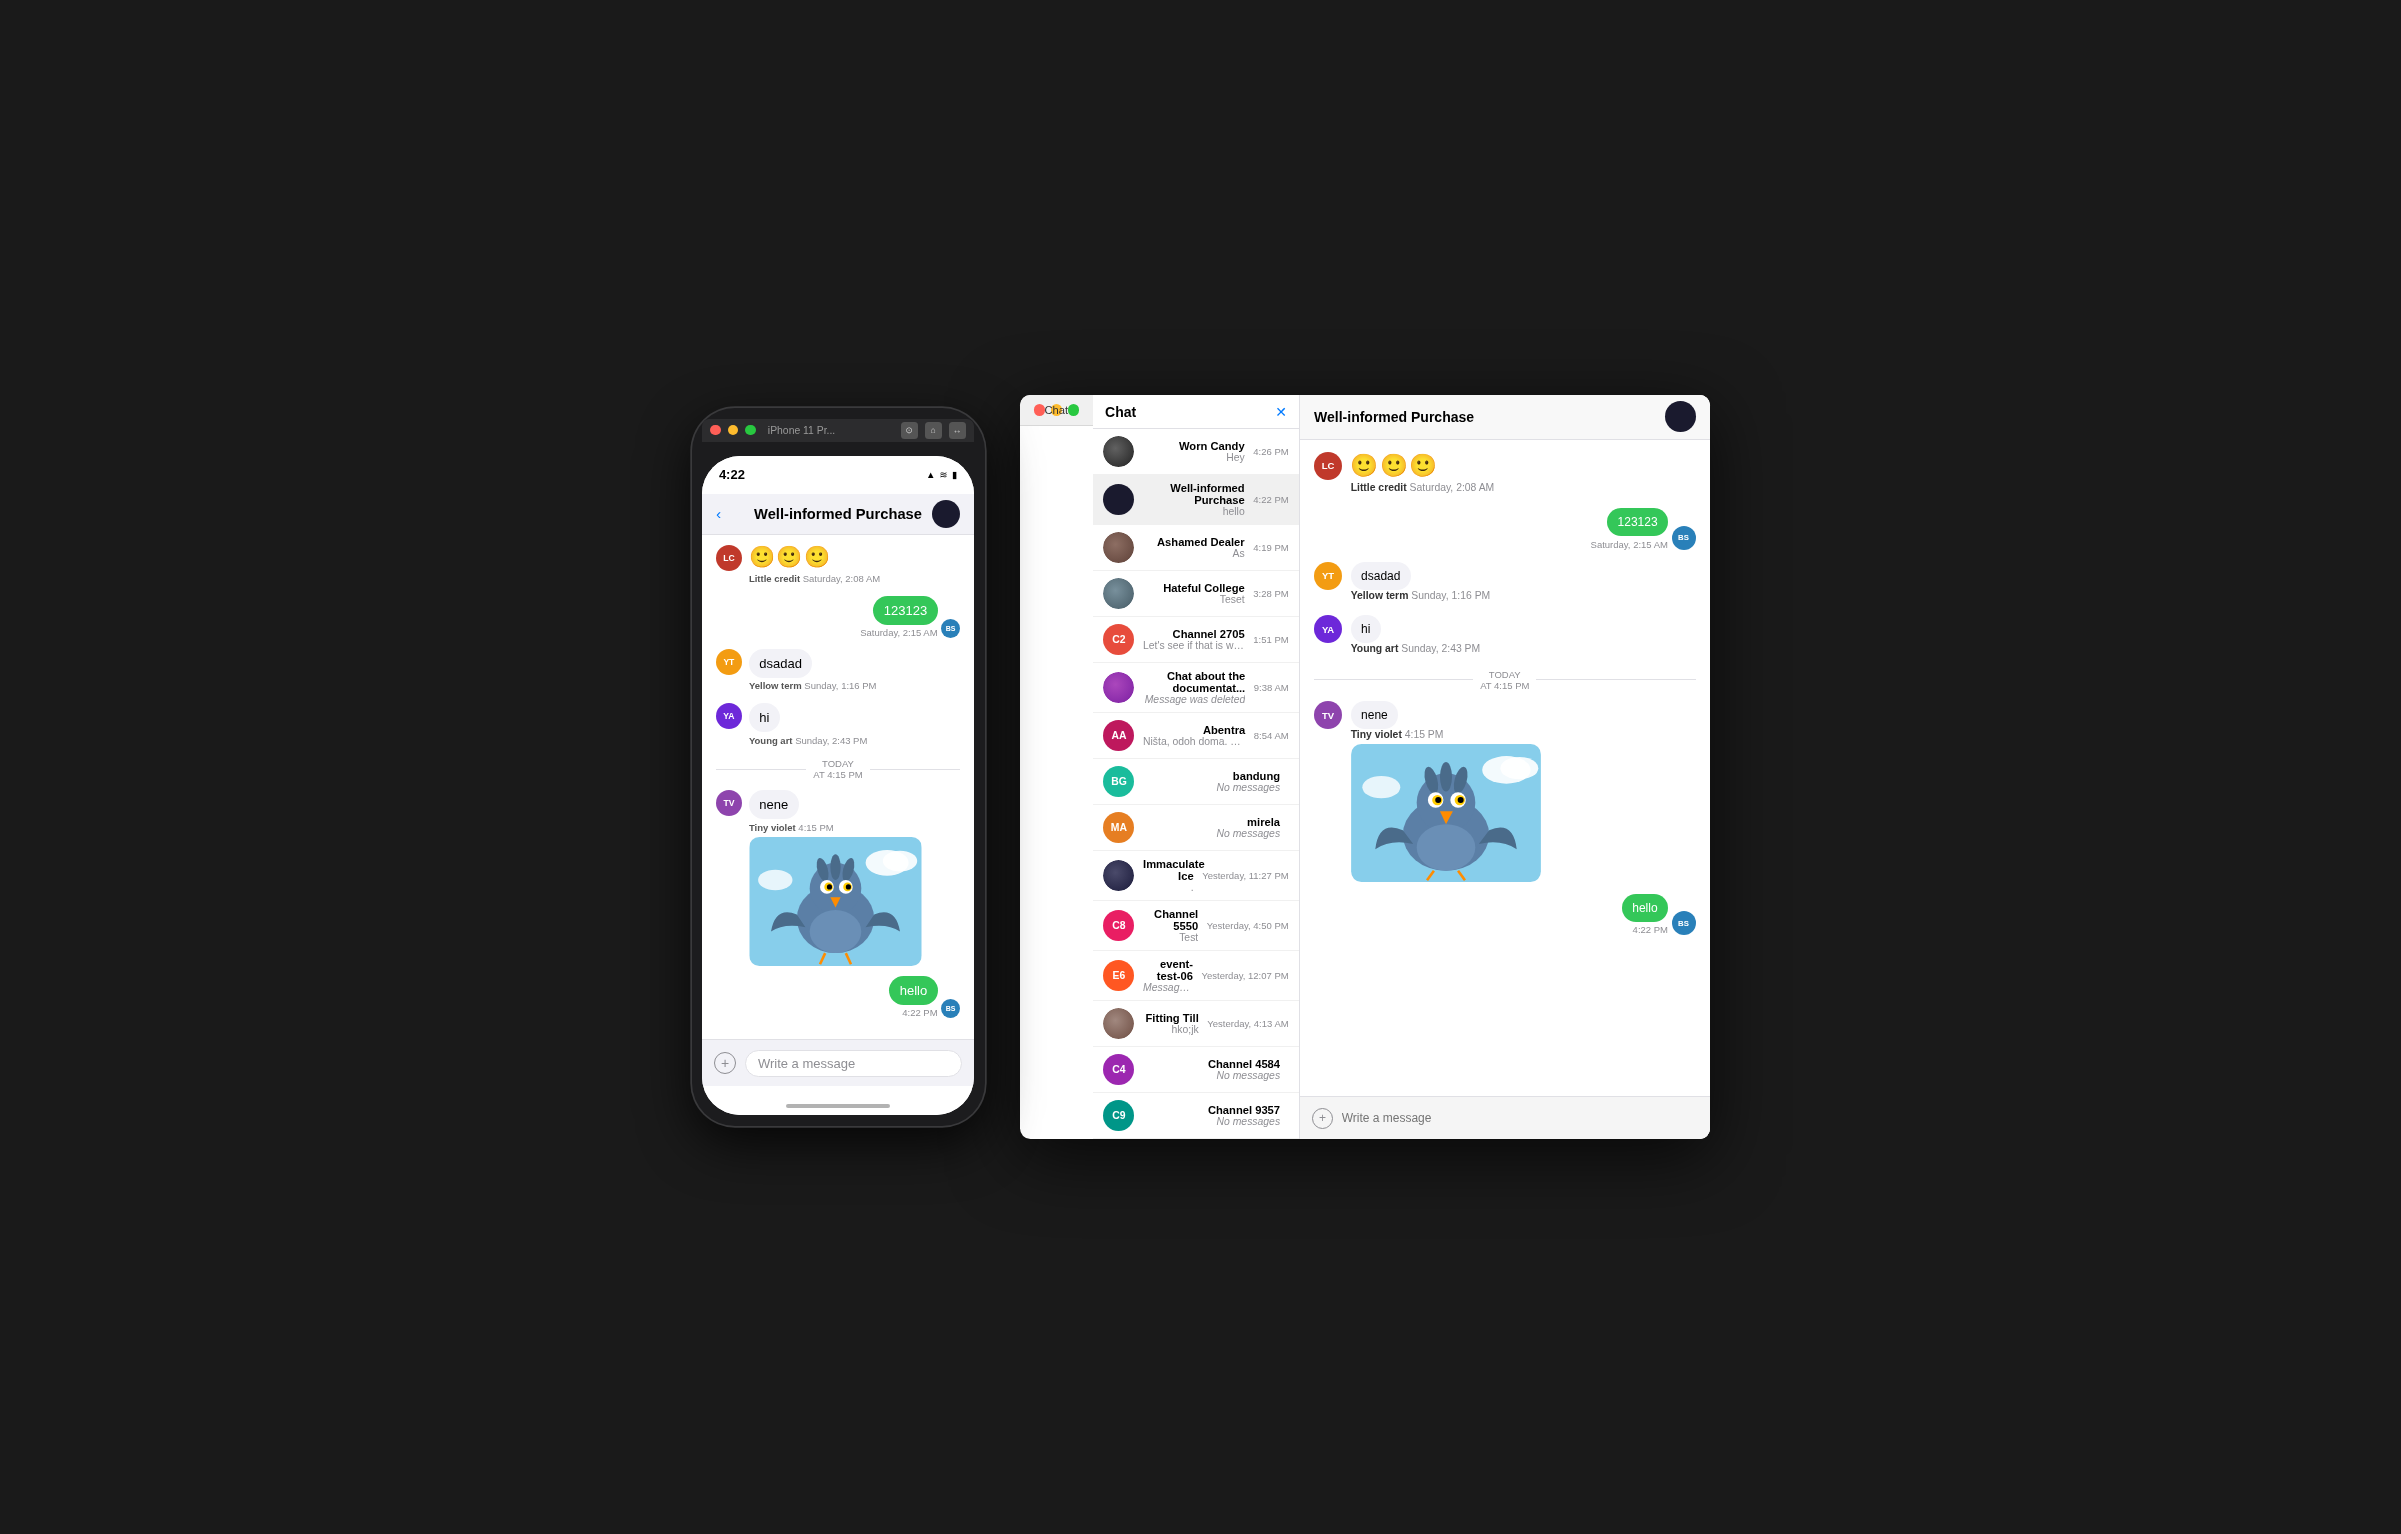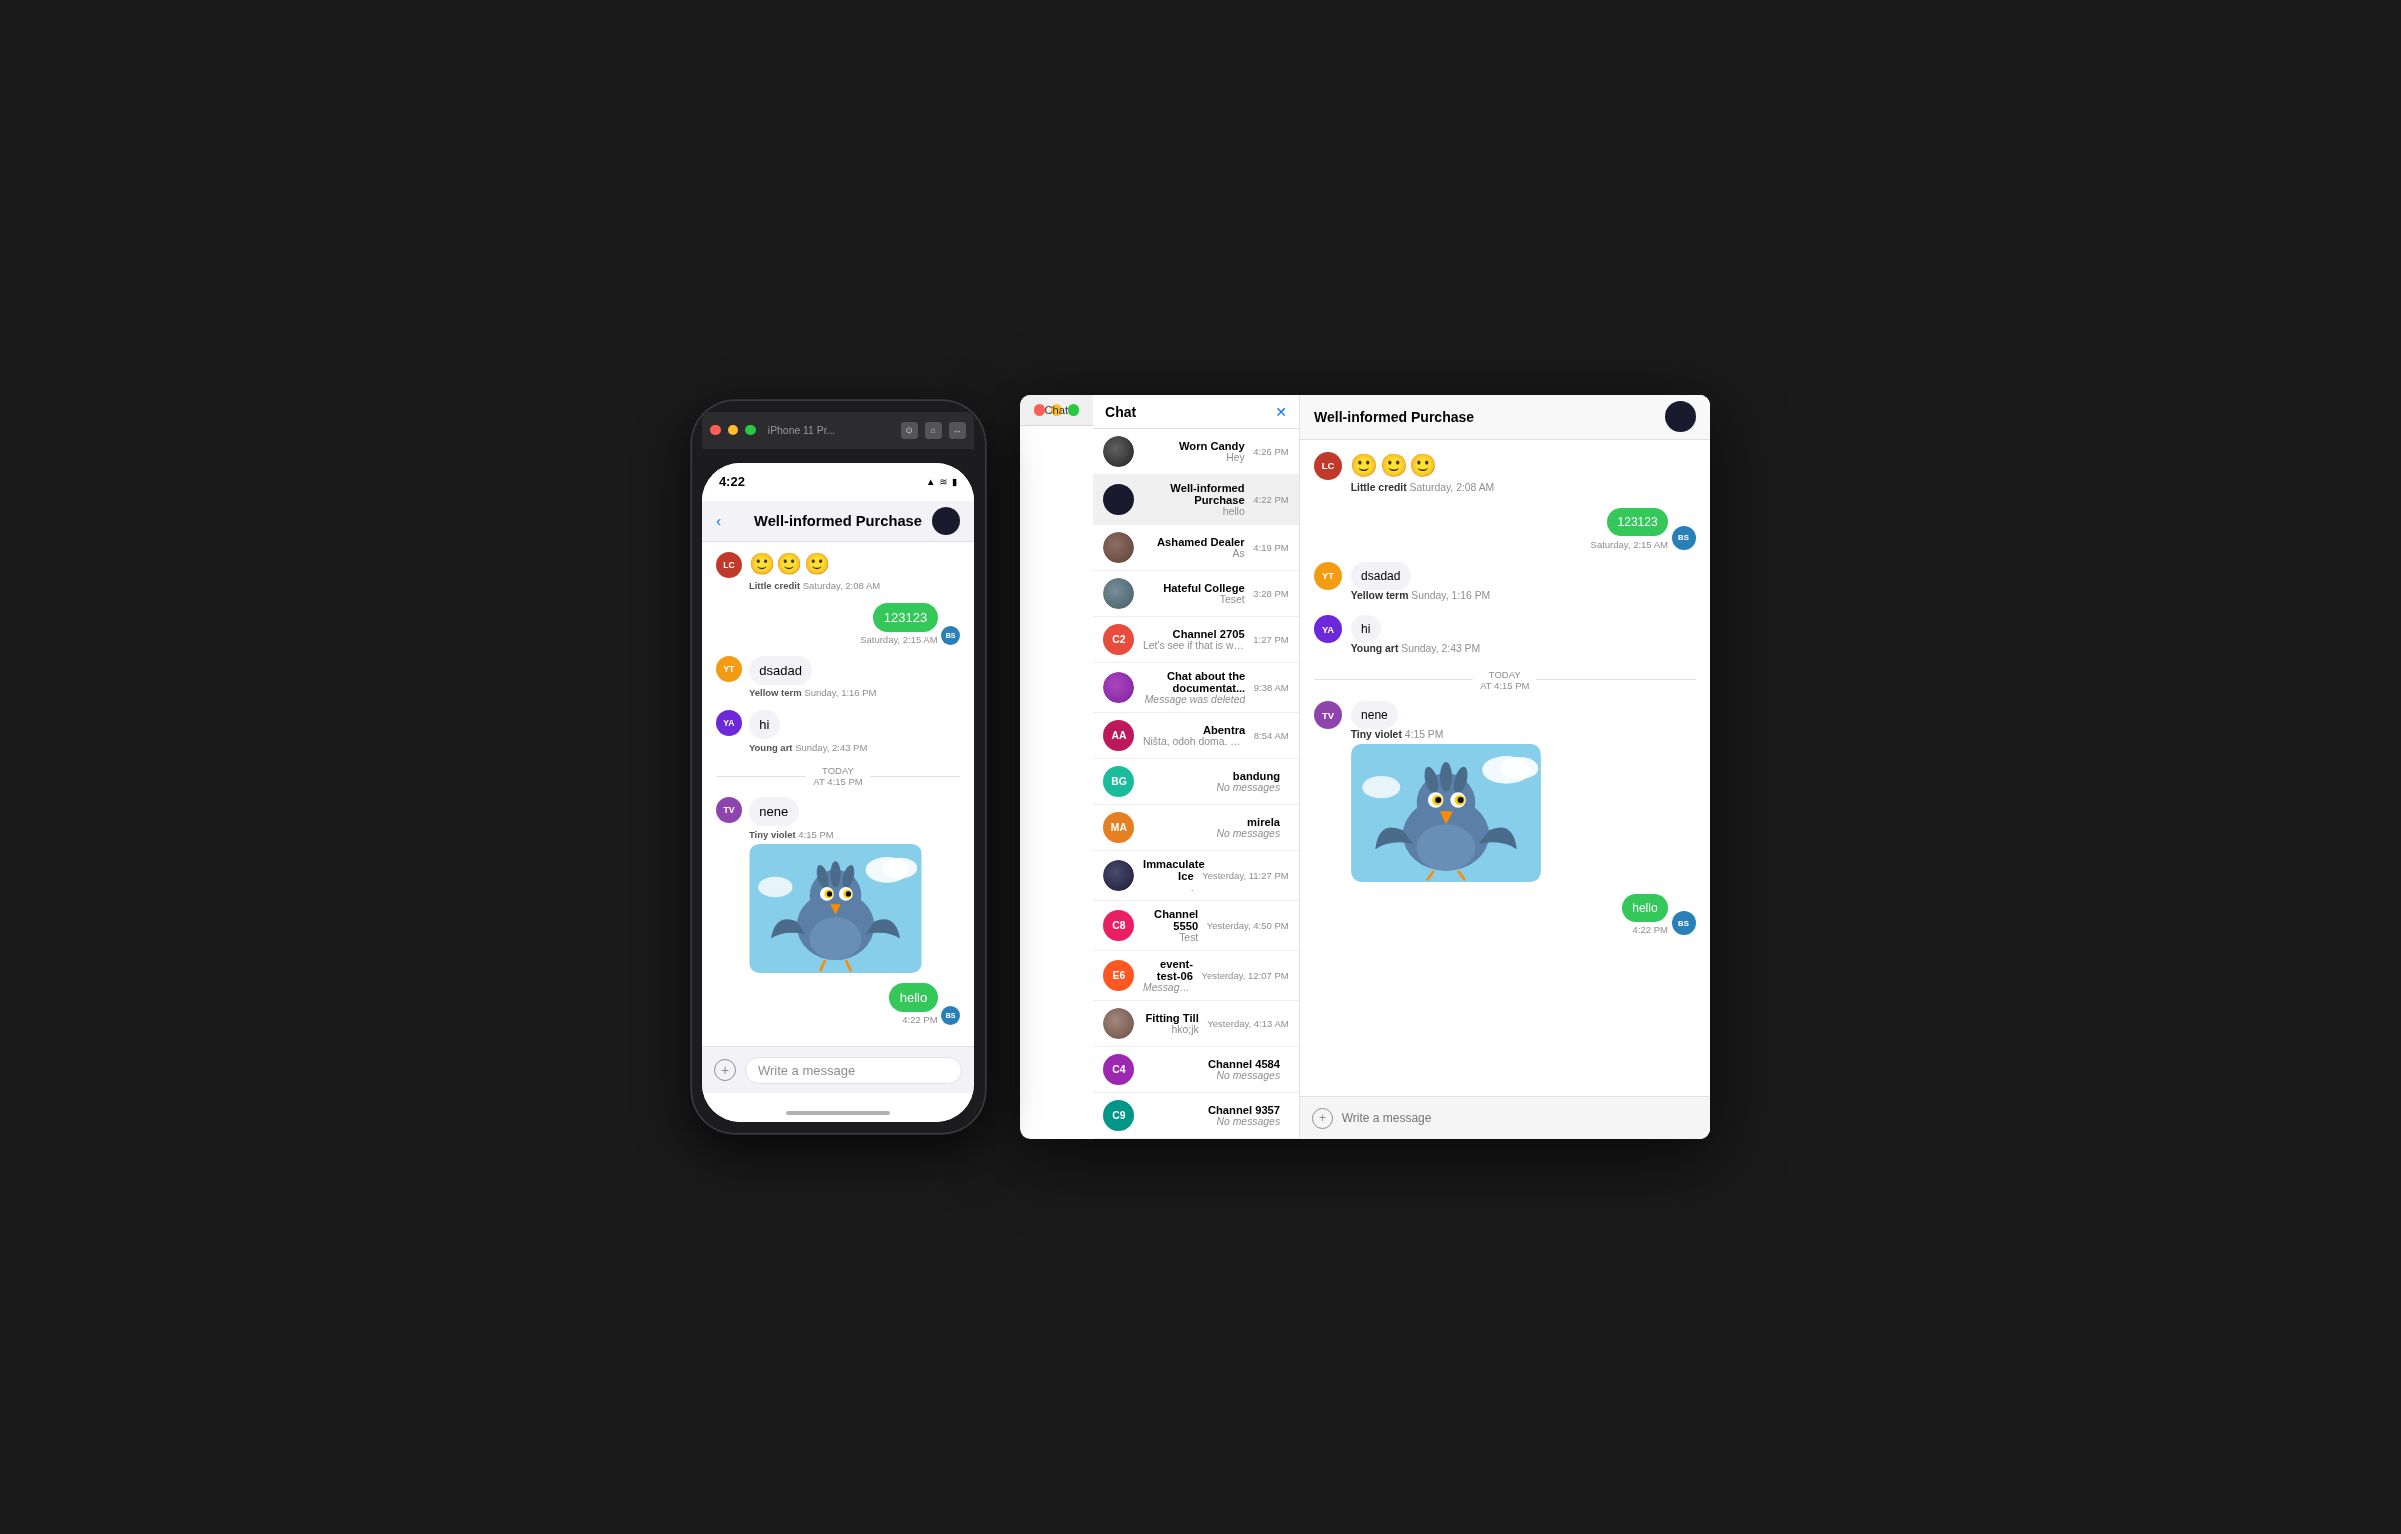--- a/index.html
+++ b/index.html
@@ -19,21 +19,21 @@
       width: 293px;
       background: #1c1c1e;
       border-radius: 43px;
       padding: 10.4px;
       box-shadow: 0 0 0 1.7px #3a3a3c, 0 17px 52px rgba(0,0,0,0.8);
       position: relative;
     }
     .iphone-simulator-bar {
       background: #2c2c2e;
       border-radius: 7px 7px 0 0;
-      height: 37px;
+      height: 23px;
       display: flex;
       align-items: center;
       padding: 0 8.6px;
       gap: 7px;
       margin-bottom: 14px;
     }
     .sim-dot { width: 10.4px; height: 10.4px; border-radius: 50%; }
     .sim-dot.red { background: #ff5f57; }
     .sim-dot.yellow { background: #febc2e; }
     .sim-dot.green { background: #28c840; }
@@ -572,21 +572,21 @@
           </div>
           <div class="mac-chat-time">3:28 PM</div>
         </div>
 
         <div class="mac-chat-item">
           <div class="mac-chat-avatar av-c2">C2</div>
           <div class="mac-chat-info">
             <div class="mac-chat-name">Channel 2705</div>
             <div class="mac-chat-preview">Let's see if that is working :)</div>
           </div>
-          <div class="mac-chat-time">1:27 PM</div>
+          <div class="mac-chat-time">1:51 PM</div>
         </div>
 
         <div class="mac-chat-item">
           <div class="mac-chat-avatar" style="overflow:hidden;">
             <div class="talk-avatar-img"></div>
           </div>
           <div class="mac-chat-info">
             <div class="mac-chat-name">Chat about the documentat...</div>
             <div class="mac-chat-preview italic">Message was deleted</div>
           </div>

